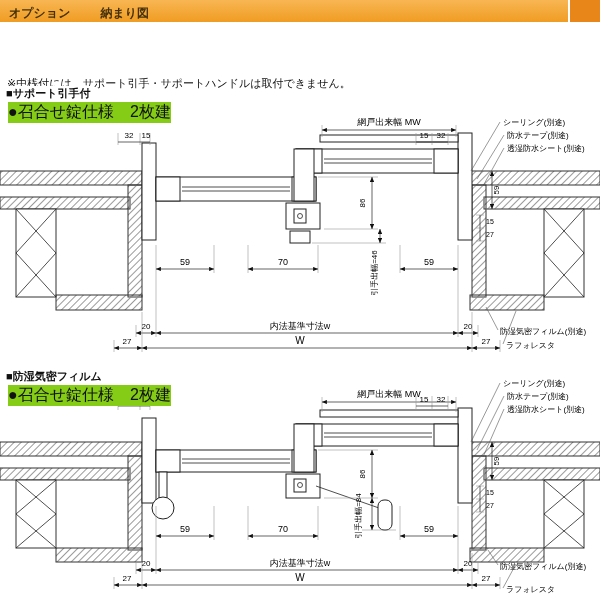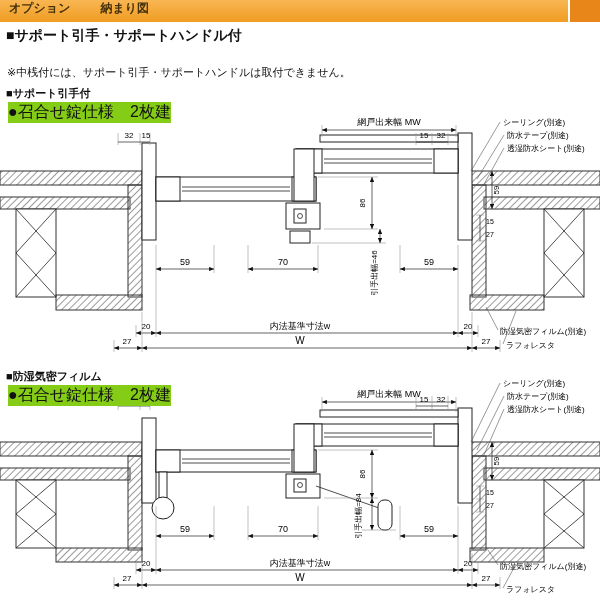--- a/index.html
+++ b/index.html
@@ -1,27 +1,27 @@
 <!DOCTYPE html>
 <html><head>
 <meta charset="utf-8">
 <style>
   *{margin:0;padding:0;box-sizing:border-box}
   html,body{width:600px;height:600px}
   body{font-family:"Liberation Sans","DejaVu Sans",sans-serif;background:#fff;color:#111}
   .page{position:relative;width:600px;height:600px;background:#fff;overflow:hidden}
   .titlebar{position:absolute;top:0;left:0;width:600px;height:22px;
     background:linear-gradient(180deg,#f8b653 0%,#f09c22 100%);
-    display:flex;align-items:flex-start;padding-left:9px;color:#44300a;font-weight:bold;font-size:12px}
+    display:flex;align-items:flex-end;padding-left:9px;color:#44300a;font-weight:bold;font-size:12px}
   .titlebar .opt{margin-right:30px}
   .titlebar .doc{margin-right:24px}
   .endblock{position:absolute;right:0;top:0;width:32px;height:22px;background:#e8861a;border-left:2px solid #fff}
   .heading{position:absolute;top:27px;left:6px;font-size:14px;font-weight:bold}
   .note{position:absolute;left:7px;font-size:11px}
-  .n1{top:49px}.n2{top:65px}
+  .n1{top:49px}.n2{top:76px}
   .diag{position:absolute;left:0;width:600px}
   .d1{top:85px;height:283px}
   .d2{top:368px;height:232px}
   .dtitle{position:absolute;top:1px;left:6px;font-size:11px;font-weight:bold;background:#fff}
   .dspec{position:absolute;top:17px;left:8px;font-size:16px;background:#84cc16}
   svg.draw{position:absolute;top:0;left:0;display:block}
   .hr{fill:url(#h1);stroke:#333;stroke-width:1}
   .hrB{fill:url(#h2);stroke:#333;stroke-width:1}
   .st{fill:#fff;stroke:#333;stroke-width:1}
   .fr{fill:#fff;stroke:#222;stroke-width:1}
@@ -40,21 +40,20 @@
 <body>
 
 <div class="page">
 
   <div class="titlebar">
     <span class="opt">オプション</span>
     <span class="doc">納まり図</span>
     <span class="endblock"></span>
   </div>
 
-  <div class="heading">■サポート引手・サポートハンドル付</div>
   <div class="note n2">※中桟付には、サポート引手・サポートハンドルは取付できません。</div>
 
   <section class="diag d1">
     <svg class="draw" width="600" height="283" viewBox="0 0 600 283">
       <defs>
         <pattern id="h1" width="5" height="5" patternUnits="userSpaceOnUse" patternTransform="rotate(45)">
           <line x1="2.5" y1="0" x2="2.5" y2="5" stroke="#8f8f8f" stroke-width="0.9"></line>
         </pattern>
         <marker id="ar1" viewBox="0 0 6 6" markerWidth="7" markerHeight="7" refX="6" refY="3" orient="auto-start-reverse">
           <path d="M0,0.4 L6,3 L0,5.6 Z" fill="#111"></path>

